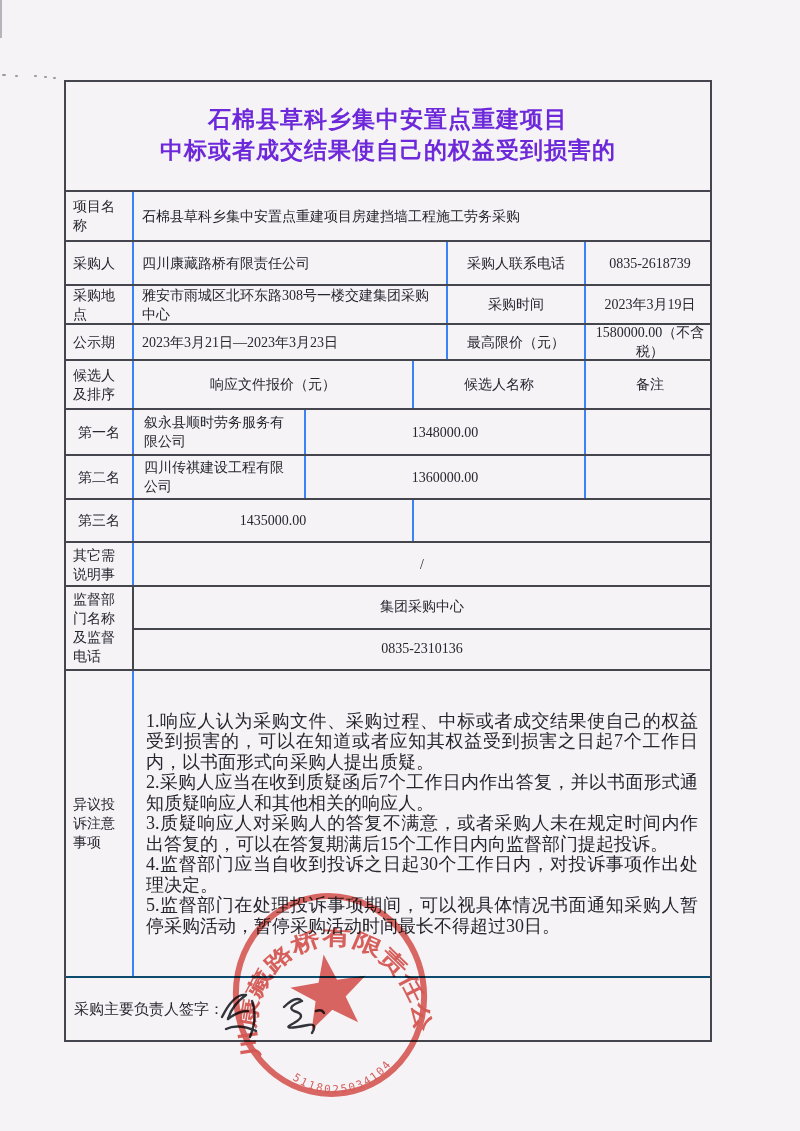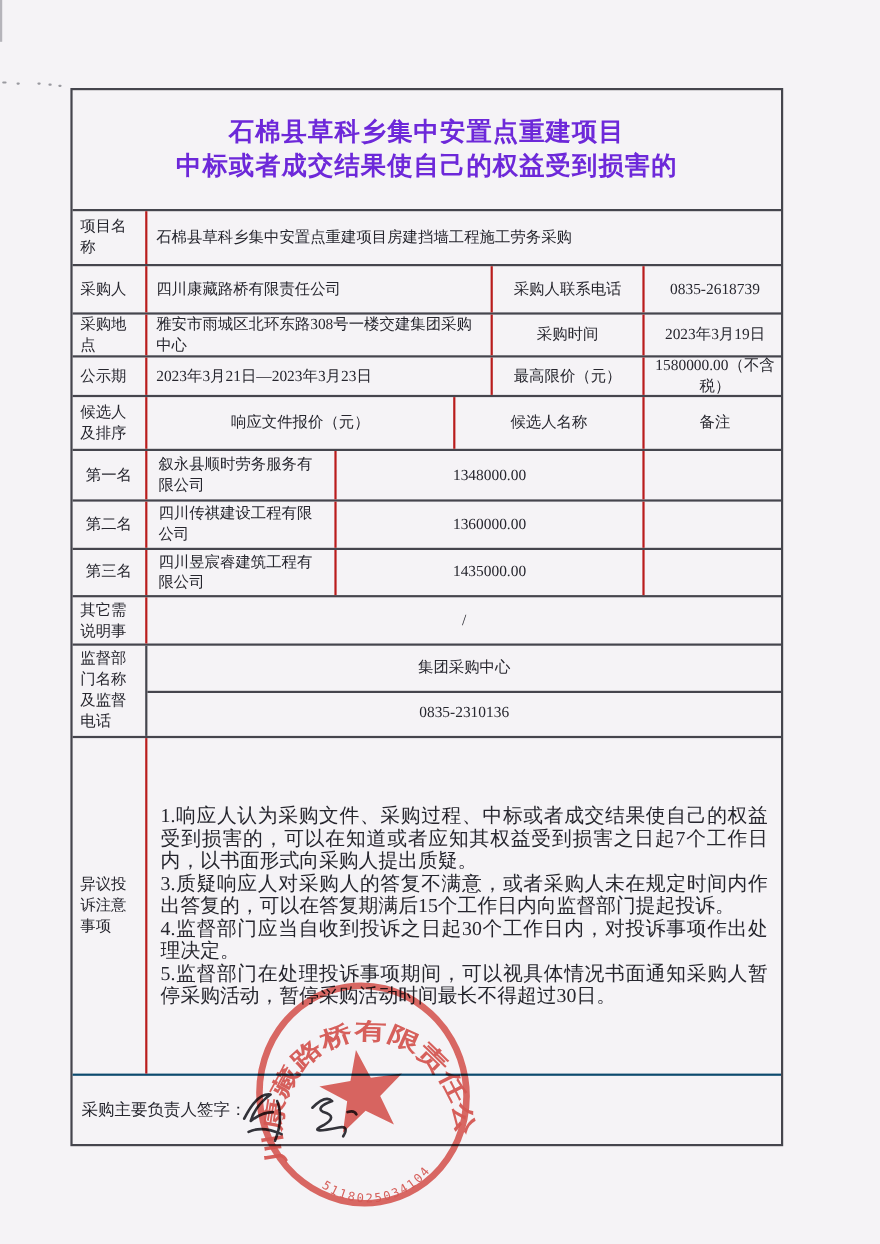--- a/index.html
+++ b/index.html
@@ -20,21 +20,21 @@
     position:absolute; left:64px; top:80px; width:648px;
     border:2px solid #45454d;
     background:transparent;
   }
   .title-cell { height:108px; padding-top:22px; text-align:center; }
   .title-line {
     font-family:"Liberation Sans","DejaVu Sans",sans-serif;
     font-weight:bold; font-size:23px; line-height:31px; letter-spacing:1px; color:#6d28d9;
   }
   .row { display:flex; border-top:2px solid #45454d; align-items:stretch; }
-  .cell { border-left:2px solid #b91c1c; display:flex; align-items:center; font-size:14px; line-height:19px; }
+  .cell { border-left:2px solid #3b82f6; display:flex; align-items:center; font-size:14px; line-height:19px; }
   .cell:first-child { border-left:none; }
   .lbl {
     width:66px; flex:0 0 66px; padding:2px 7px;
     word-break:break-all; justify-content:flex-start; overflow:hidden;
   }
   .lbl.clip { align-items:flex-start; padding-top:3px; }
   .val-wide { flex:1 1 auto; padding:4px 8px; }
   .val-main { width:314px; flex:0 0 314px; padding:4px 8px; }
   .fld-lbl { width:138px; flex:0 0 138px; justify-content:center; text-align:center; padding:2px 6px; }
   .fld-val { width:130px; flex:0 0 130px; justify-content:center; text-align:center; padding:2px 6px; }
@@ -116,21 +116,20 @@
 
     <div class="row" style="height:44px">
       <div class="cell lbl" style="justify-content:center;word-break:keep-all;">第二名</div>
       <div class="cell cand-name">四川传祺建设工程有限公司</div>
       <div class="cell cand-price">1360000.00</div>
       <div class="cell cand-remark"></div>
     </div>
 
     <div class="row" style="height:43px">
       <div class="cell lbl" style="justify-content:center;word-break:keep-all;">第三名</div>
-      <div class="cell cand-name">四川昱宸睿建筑工程有限公司</div>
       <div class="cell cand-price">1435000.00</div>
       <div class="cell cand-remark"></div>
     </div>
 
     <div class="row" style="height:44px">
       <div class="cell lbl clip">其它需说明事项</div>
       <div class="cell center-val">/</div>
     </div>
 
     <div class="row" style="height:84px">
@@ -138,20 +137,21 @@
       <div class="sup-split">
         <div class="sup-sub">集团采购中心</div>
         <div class="sup-sub">0835-2310136</div>
       </div>
     </div>
 
     <div class="row" style="height:307px">
       <div class="cell lbl">异议投诉注意事项</div>
       <div class="cell objection-body" style="align-items:stretch;">
         <p>1.响应人认为采购文件、采购过程、中标或者成交结果使自己的权益受到损害的，可以在知道或者应知其权益受到损害之日起7个工作日内，以书面形式向采购人提出质疑。</p>
+        <p>2.采购人应当在收到质疑函后7个工作日内作出答复，并以书面形式通知质疑响应人和其他相关的响应人。</p>
         <p>3.质疑响应人对采购人的答复不满意，或者采购人未在规定时间内作出答复的，可以在答复期满后15个工作日内向监督部门提起投诉。</p>
         <p>4.监督部门应当自收到投诉之日起30个工作日内，对投诉事项作出处理决定。</p>
         <p>5.监督部门在处理投诉事项期间，可以视具体情况书面通知采购人暂停采购活动，暂停采购活动时间最长不得超过30日。</p>
       </div>
     </div>
 
     <div class="sig-row">
       <span class="sig-label">采购主要负责人签字：</span>
     </div>
 

